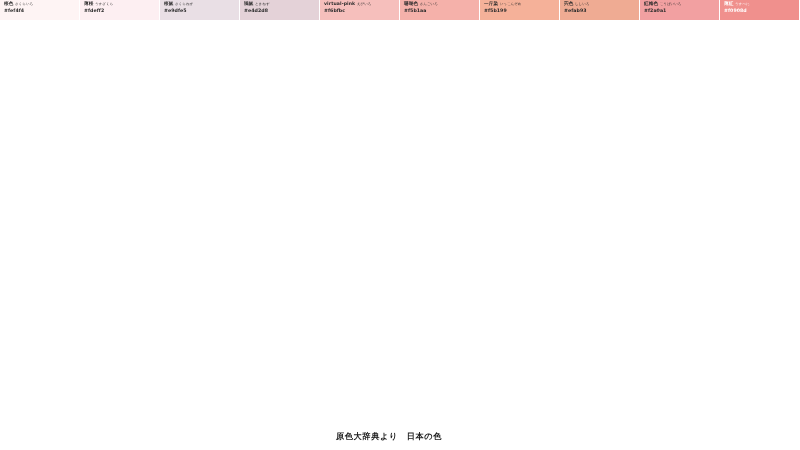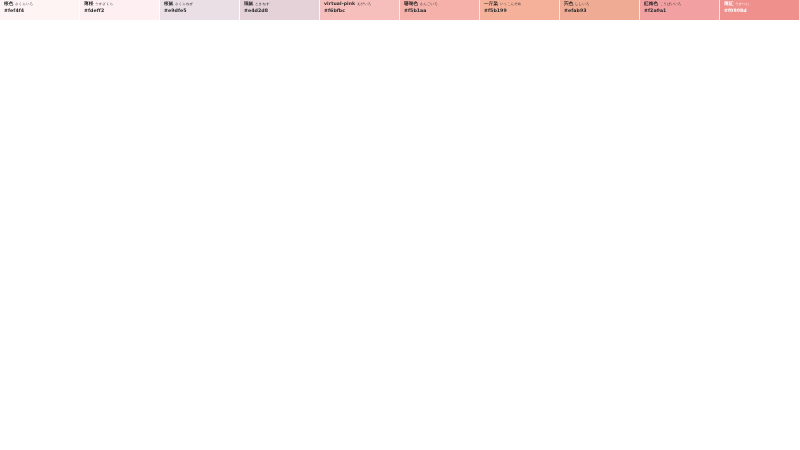--- a/index.html
+++ b/index.html
@@ -105,14 +105,17 @@
       <div class="swatch" style="background: rgb(242, 160, 161);">
         <span class="nm" style="color: rgb(43, 43, 43);">紅梅色<span class="kana" style="color: rgb(43, 43, 43);">こうばいいろ</span></span>
         <span class="hex" style="color: rgb(43, 43, 43);">#f2a0a1</span>
       </div>
       <div class="swatch" style="background: rgb(240, 144, 141);">
         <span class="nm" style="color: rgb(255, 255, 255);">薄紅<span class="kana" style="color: rgb(255, 255, 255);">うすべに</span></span>
         <span class="hex" style="color: rgb(255, 255, 255);">#f0908d</span>
       </div>
     </div>
 
+  <div id="footer">
+    <span class="cap">原色大辞典より　日本の色</span>
+  </div>
 
 </div>
 
 </body></html>

